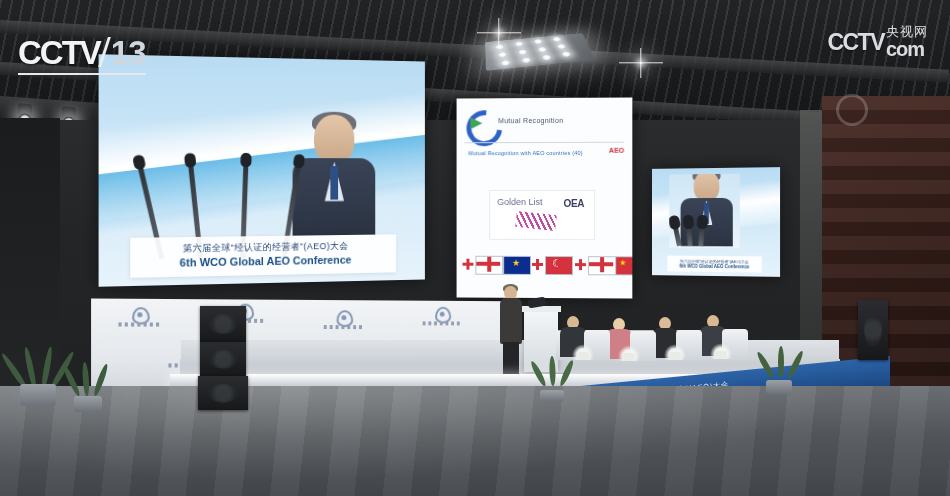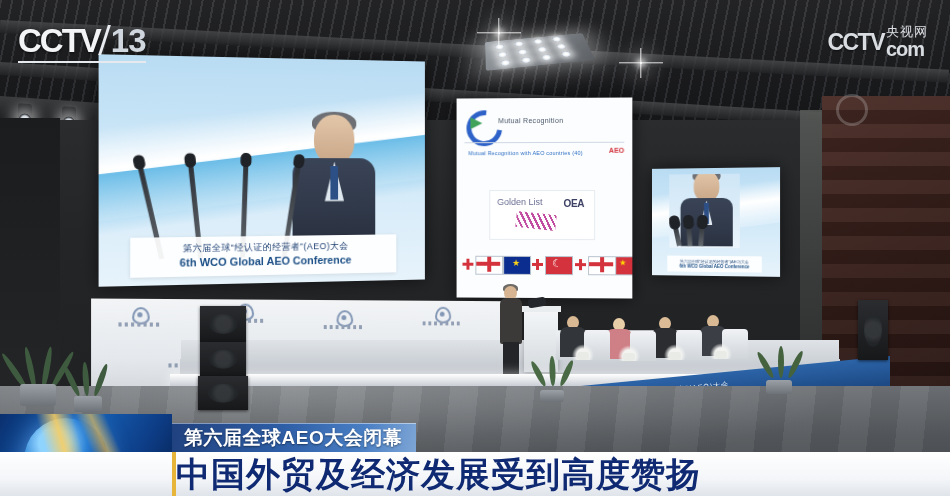--- a/index.html
+++ b/index.html
@@ -311,21 +311,21 @@
       radial-gradient(ellipse at 30% 0%,rgba(255,255,255,.22),rgba(255,255,255,0) 60%),
       linear-gradient(180deg,#6e7276 0%,#55595d 45%,#44484c 100%);
   }
   .floor-pattern{
     position:absolute;left:0;top:0;width:950px;height:110px;opacity:.28;
     background:
       repeating-linear-gradient(96deg,rgba(255,255,255,.14) 0 28px,rgba(0,0,0,.16) 28px 56px);
   }
 
   
-  #channel-bug{position:absolute;left:18px;top:22px;width:140px;height:58px;}
+  #channel-bug{position:absolute;left:18px;top:34px;width:140px;height:58px;}
   .cctv-text{
     font-size:33px;font-weight:bold;color:#f2f4f6;letter-spacing:-2px;
     font-family:"Liberation Sans",sans-serif;line-height:1;
     text-shadow:0 1px 3px rgba(0,0,0,.65);
   }
   .cctv-13{font-size:33px;font-weight:bold;color:#cfd6de;letter-spacing:-1px;}
   .cctv-slash{display:inline-block;transform:skewX(-18deg);width:3px;height:30px;background:#e9edf1;margin:0 5px -3px 3px;}
   .bug-rule{width:128px;height:2px;background:#e6eaee;margin:1px 0 2px;}
   .bug-cn{font-size:20px;color:#fff;letter-spacing:10px;text-shadow:0 1px 3px rgba(0,0,0,.7);}
 
@@ -619,24 +619,14 @@
   </div>
 
   <div id="watermark">
     <span class="wm-cctv">CCTV</span>
     <span class="wm-right">
       <span class="wm-cn">央视网</span>
       <span class="wm-com">com</span>
     </span>
   </div>
 
-  <div id="lower-third">
-    <div class="lt-globe"></div>
-    <div class="lt-kicker">
-      <span>第六届全球AEO大会闭幕</span>
-    </div>
-    <div class="lt-main">
-      <span>中国外贸及经济发展受到高度赞扬</span>
-    </div>
-    <div class="lt-main-accent"></div>
-  </div>
 
 </div>
 
 </body></html>

